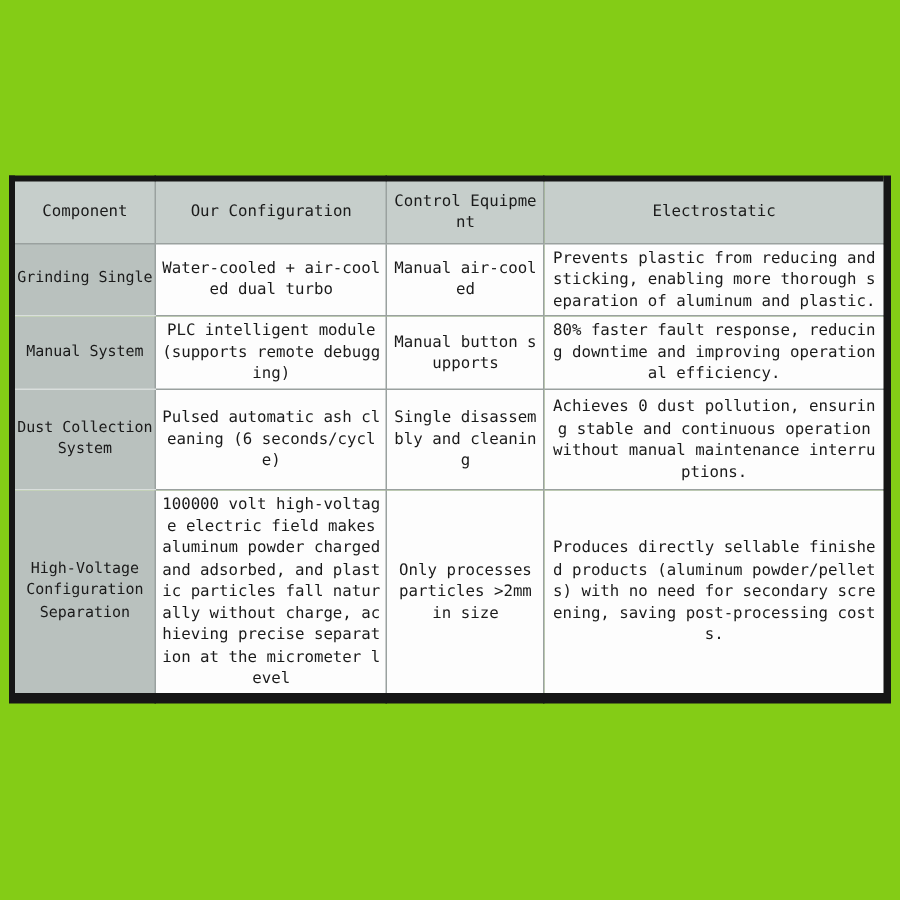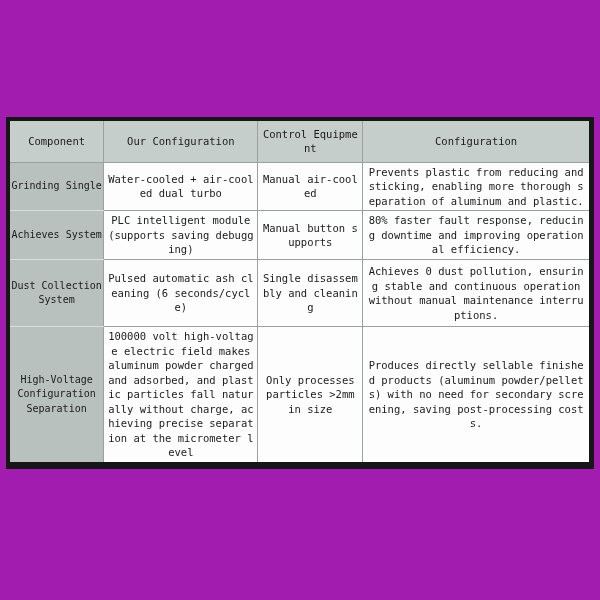--- a/index.html
+++ b/index.html
@@ -6,21 +6,21 @@
     margin: 0;
     padding: 0;
     width: 600px;
     height: 600px;
     background: #ffffff;
   }
   .canvas {
     position: relative;
     width: 600px;
     height: 600px;
-    background: #a21caf;
+    background: #84cc16;
     font-family: "DejaVu Sans Mono", "Liberation Mono", monospace;
     color: #1a1a1a;
     overflow: hidden;
   }
   table.spec-table {
     position: absolute;
     left: 6px;
     top: 117px;
     width: 588px;
     table-layout: fixed;
@@ -76,33 +76,33 @@
       <col class="c1">
         <col class="c2">
         <col class="c3">
         <col class="c4">
     </colgroup>
     <thead>
       <tr class="header-row">
         <th>Component</th>
         <th>Our Configuration</th>
         <th>Control Equipment</th>
-        <th>Configuration</th>
+        <th>Electrostatic</th>
       </tr>
     </thead>
     <tbody>
       <tr class="r1">
         <th class="rowhead">Grinding Single</th>
         <td>Water-cooled + air-cooled dual turbo</td>
         <td>Manual air-cooled</td>
         <td>Prevents plastic from reducing and sticking, enabling more thorough separation of aluminum and plastic.</td>
       </tr>
       <tr class="r2">
-        <th class="rowhead">Achieves System</th>
-        <td>PLC intelligent module (supports saving debugging)</td>
+        <th class="rowhead">Manual System</th>
+        <td>PLC intelligent module (supports remote debugging)</td>
         <td>Manual button supports</td>
         <td>80% faster fault response, reducing downtime and improving operational efficiency.</td>
       </tr>
       <tr class="r3">
         <th class="rowhead">Dust Collection System</th>
         <td>Pulsed automatic ash cleaning (6 seconds/cycle)</td>
         <td>Single disassembly and cleaning</td>
         <td>Achieves 0 dust pollution, ensuring stable and continuous operation without manual maintenance interruptions.</td>
       </tr>
       <tr class="r4">

